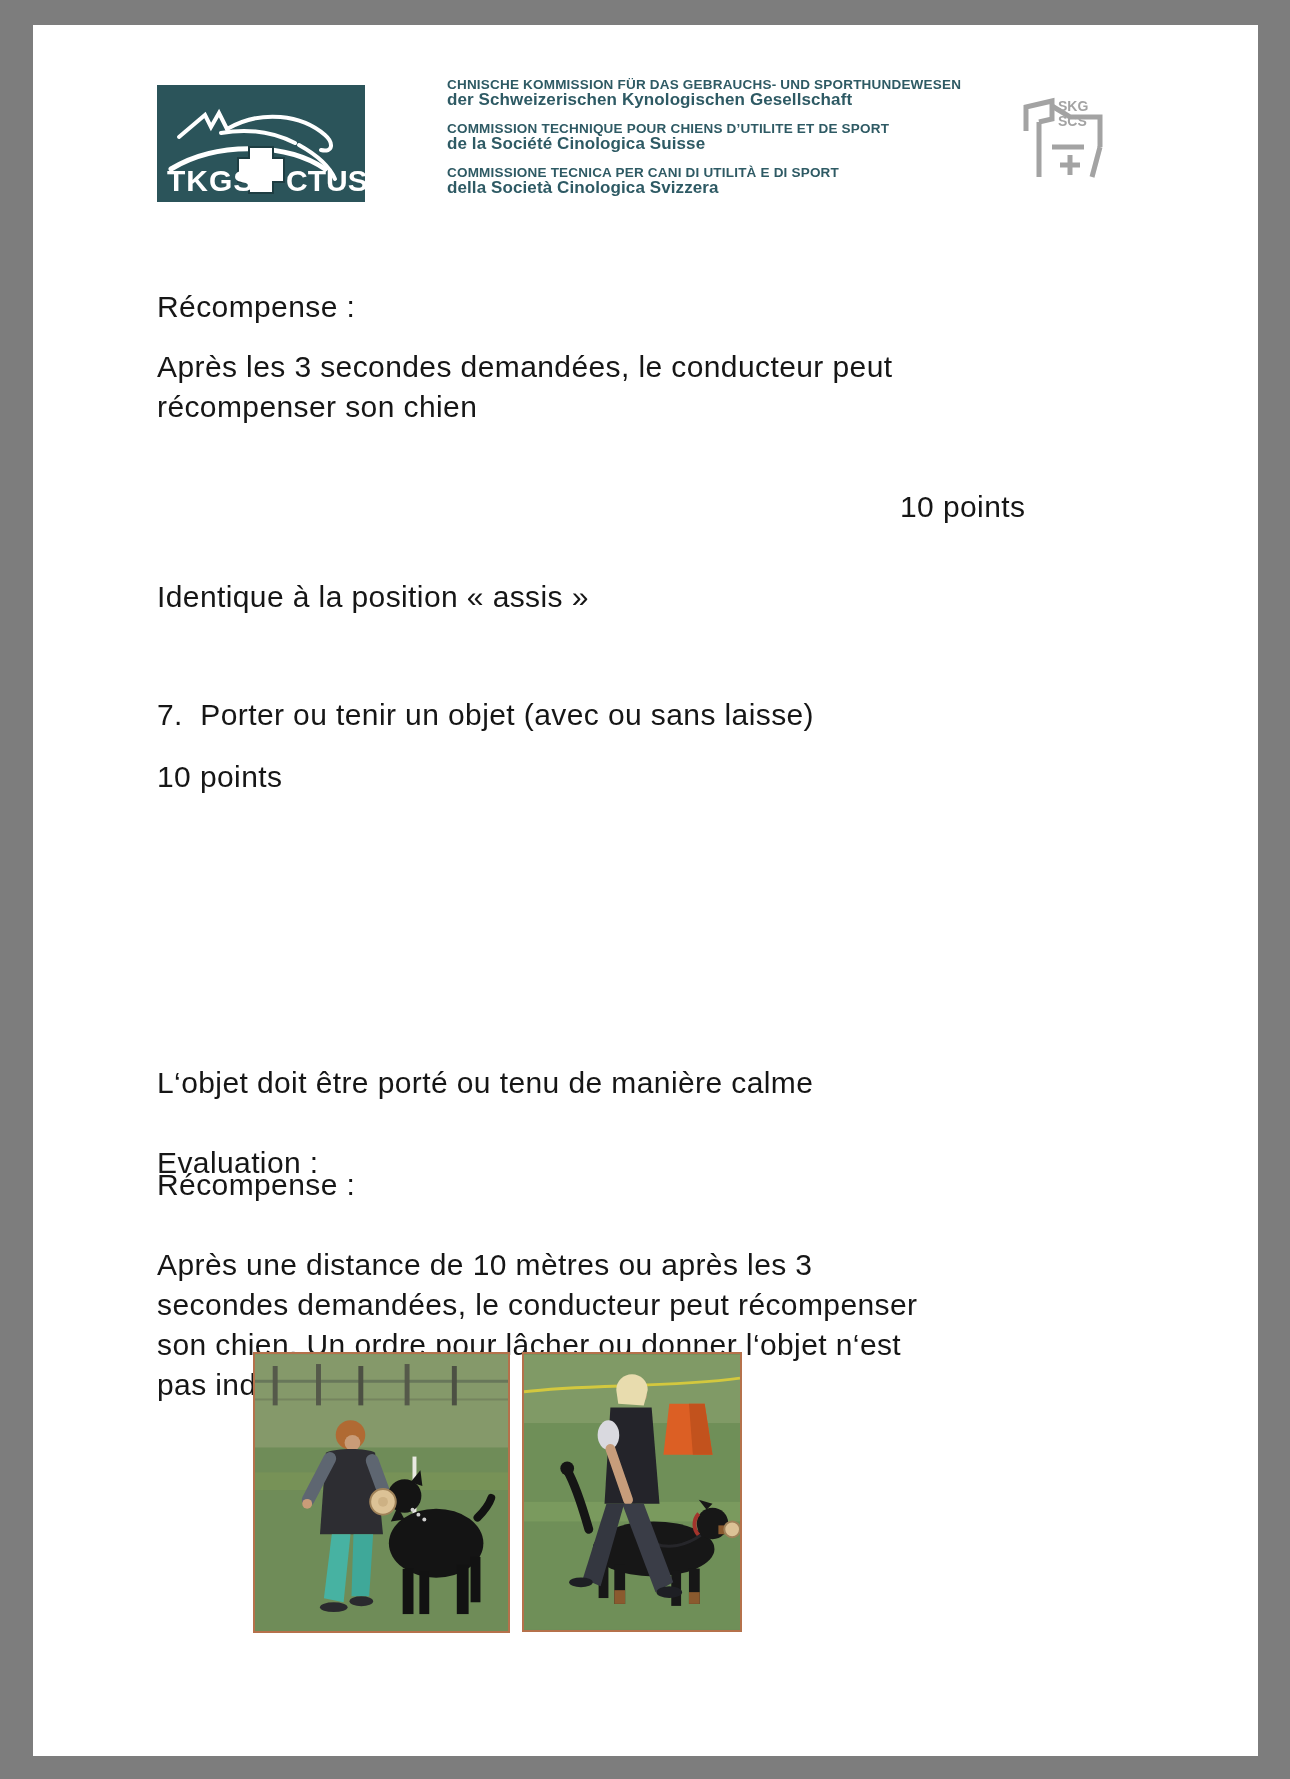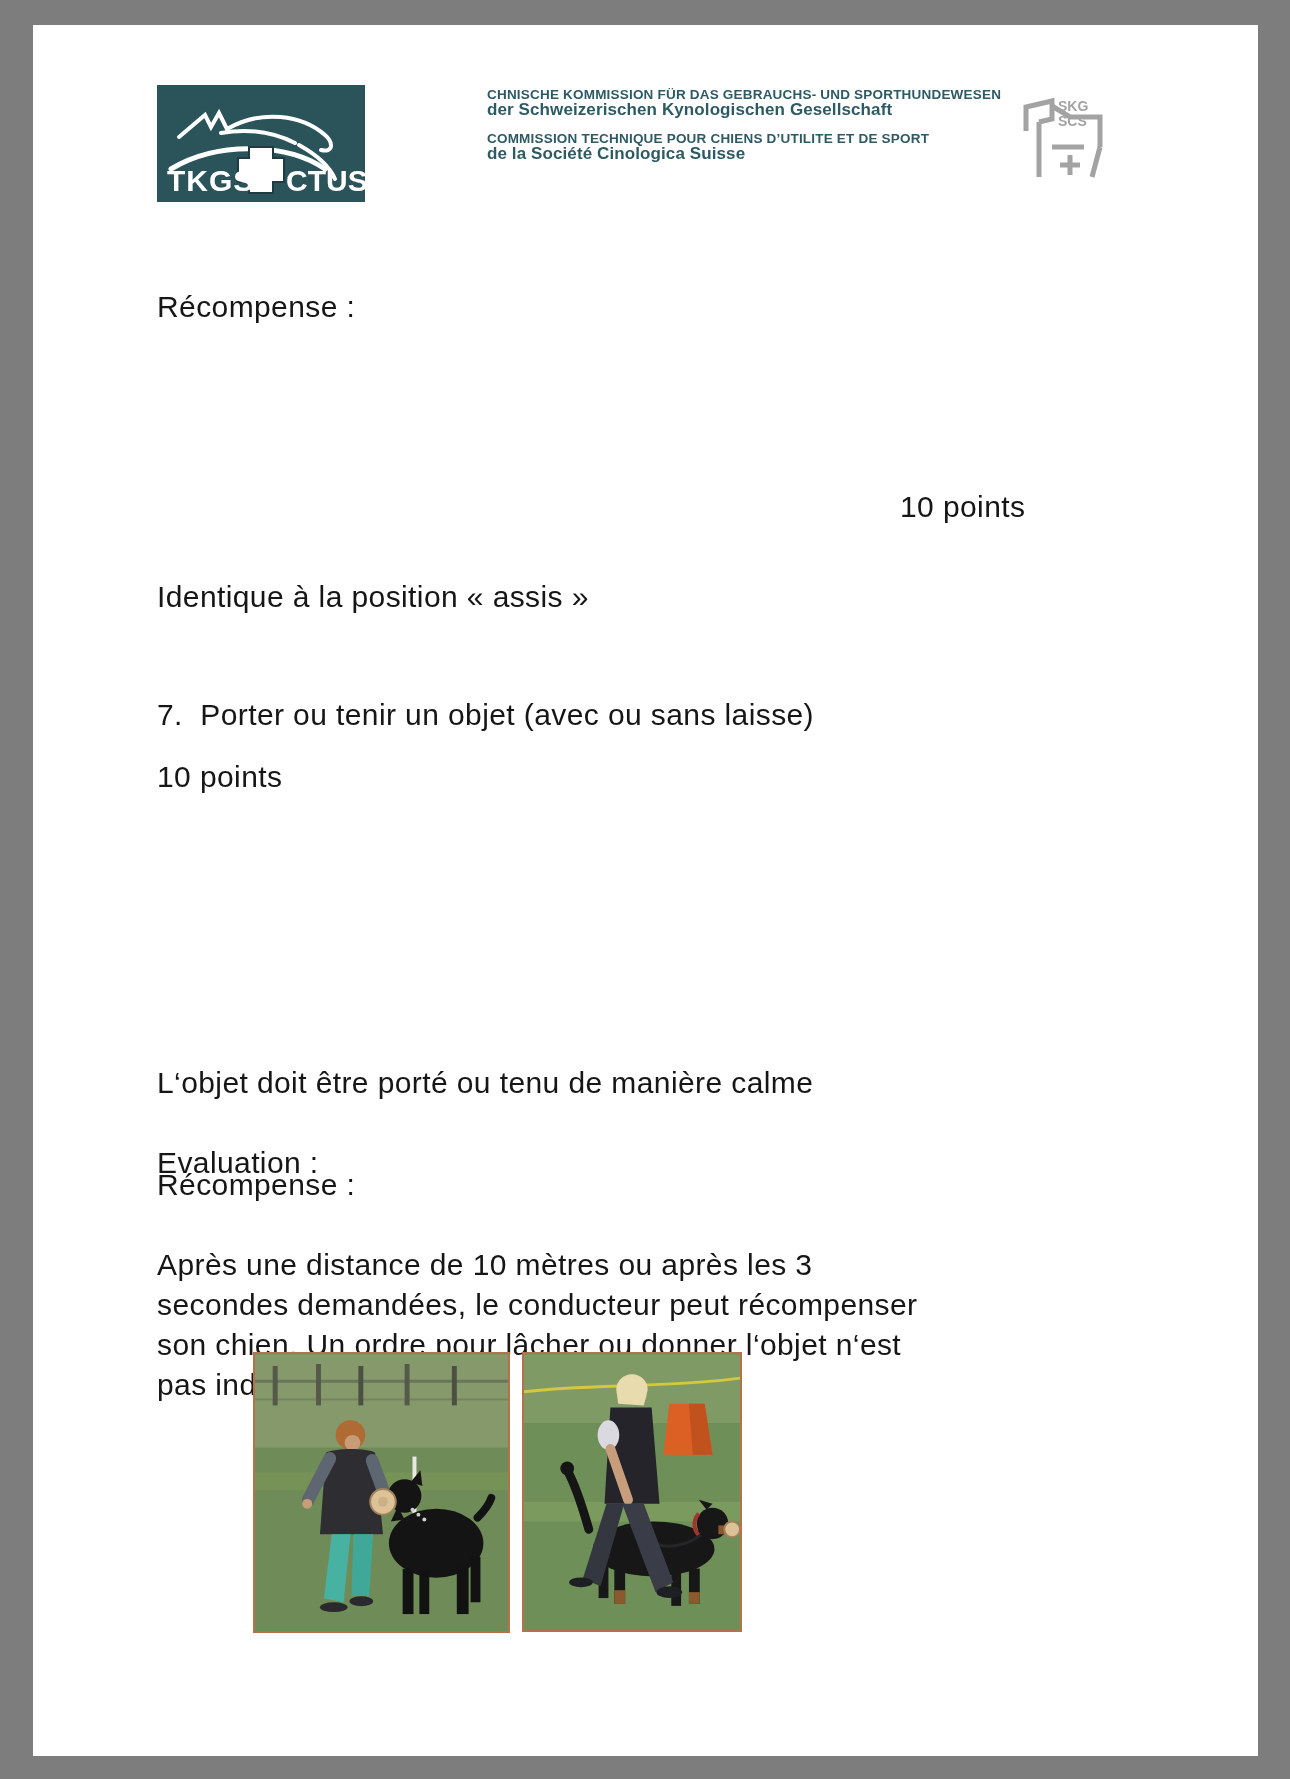--- a/index.html
+++ b/index.html
@@ -12,21 +12,21 @@
   .page {
     position: absolute;
     left: 33px; top: 25px;
     width: 1225px; height: 1731px;
     background: #ffffff;
   }
   .abs { position: absolute; }
 
   
   .tkgs-logo { left: 124px; top: 60px; width: 208px; height: 117px; }
-  .org-col { left: 414px; top: 62px; width: 560px; margin-left: 40px; }
+  .org-col { left: 414px; top: 52px; width: 560px; }
   .org-block { margin-bottom: 14px; }
   .org-title {
     color: #2e5a64; font-size: 13.5px; font-weight: bold;
     line-height: 16px; letter-spacing: 0.2px; white-space: nowrap;
   }
   .org-sub {
     color: #2e5a64; font-size: 17px; font-weight: bold;
     line-height: 14px; letter-spacing: 0.1px; white-space: nowrap;
   }
   .skg-logo { left: 979px; top: 70px; width: 96px; height: 90px; }
@@ -77,38 +77,44 @@
 
   <div class="abs org-col">
     <div class="org-block">
       <div class="org-title">CHNISCHE KOMMISSION FÜR DAS GEBRAUCHS- UND SPORTHUNDEWESEN</div>
       <div class="org-sub">der Schweizerischen Kynologischen Gesellschaft</div>
     </div>
     <div class="org-block">
       <div class="org-title">COMMISSION TECHNIQUE POUR CHIENS D’UTILITE ET DE SPORT</div>
       <div class="org-sub">de la Société Cinologica Suisse</div>
     </div>
+    <div class="org-block">
+      <div class="org-title">COMMISSIONE TECNICA PER CANI DI UTILITÀ E DI SPORT</div>
+      <div class="org-sub">della Società Cinologica Svizzera</div>
+    </div>
   </div>
 
   <svg class="abs skg-logo" viewBox="0 0 96 90">
     <g stroke="#a3a3a3" stroke-width="5" fill="none">
       <path d="M14 36 V12 L40 6 V24 L27 27"></path>
       <path d="M27 27 V82"></path>
       <path d="M40 11 L58 22 L88 22 V52"></path>
       <path d="M88 52 L80 82"></path>
       <path d="M40 52 H72"></path>
       <path d="M58 60 V80"></path>
       <path d="M48 70 H68"></path>
     </g>
     <text x="46" y="16" font-size="14" font-weight="bold" fill="#a3a3a3">SKG</text>
     <text x="46" y="31" font-size="14" font-weight="bold" fill="#a3a3a3">SCS</text>
   </svg>
 
   <div class="abs txt bold" style="top:262px">Récompense :</div>
 
+  <div class="abs txt" style="top:322px">Après les 3 secondes demandées, le conducteur peut
+récompenser son chien</div>
 
   <div class="abs txt h-row" style="top:462px">
     <span class="bold pts">10 points</span>
   </div>
 
   <div class="abs txt" style="top:552px">Identique à la position « assis »</div>
 
   <div class="abs txt bold" style="top:670px">7.&nbsp; Porter ou tenir un objet (avec ou sans laisse)</div>
 
   <div class="abs txt bold" style="top:732px">10 points</div>

